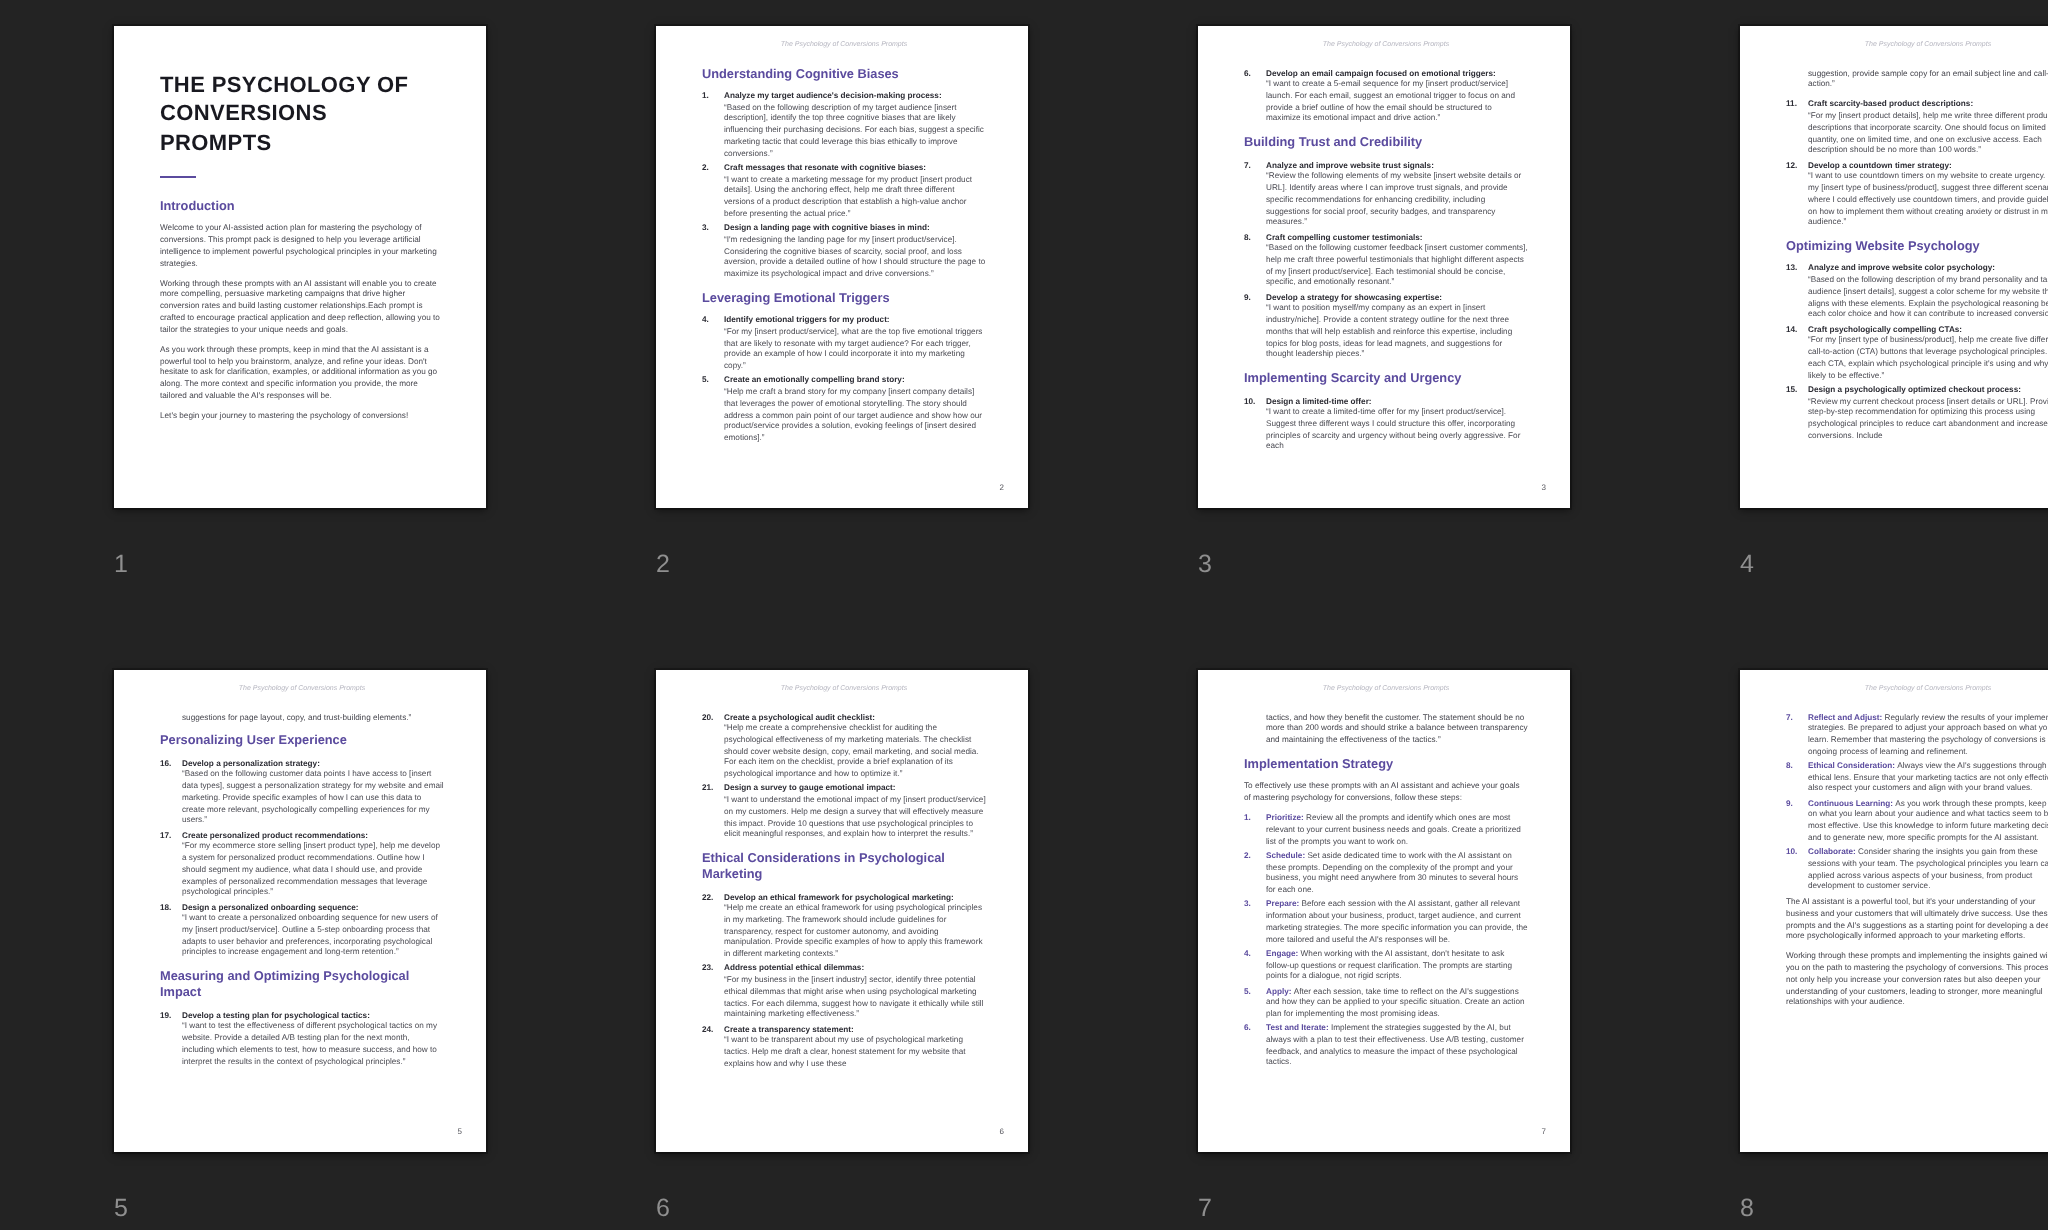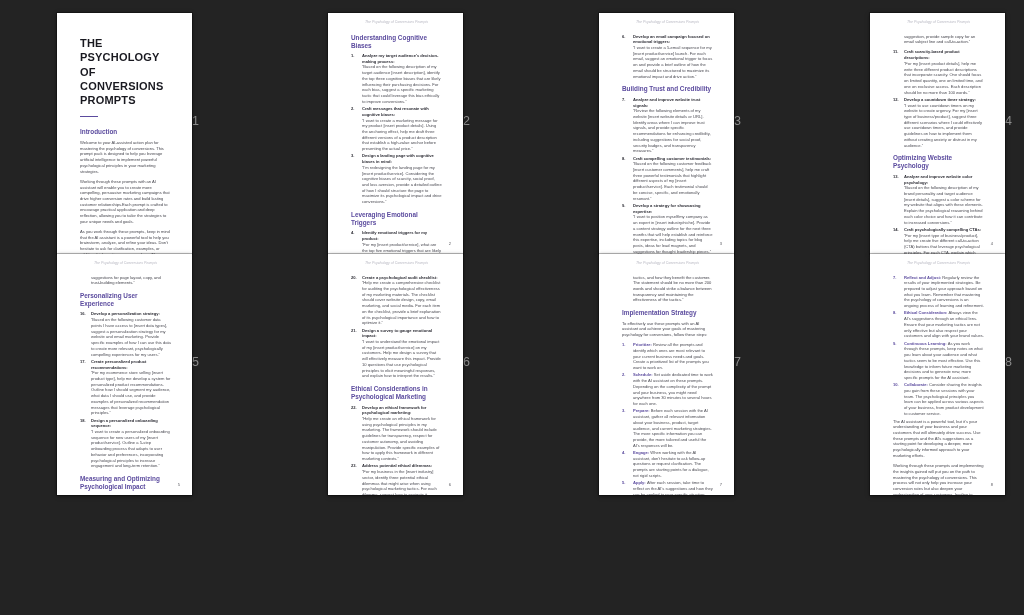--- a/index.html
+++ b/index.html
@@ -7,21 +7,21 @@
     width:1024px;height:615px;overflow:hidden;
     background:#232323;
     font-family:"Liberation Sans",sans-serif;
   }
   #grid{
     display:grid;
     grid-template-columns:repeat(4,186px);
     column-gap:85px;
     padding:13px 0 0 13px;
   }
-  .cell{display:flex;flex-direction:row;align-items:center;padding-left:44px;}
+  .cell{display:flex;flex-direction:column;align-items:flex-start;padding-left:44px;}
   .sheet{
     width:186px;height:241px;background:#ffffff;
     box-shadow:0 1px 4px rgba(0,0,0,.55),0 0 0 1px rgba(0,0,0,.25);
     overflow:hidden;position:relative;
   }
   .inner{padding:7px 21px 10px 23px;}
   .runhead{
     font-size:3.5px;line-height:1.3;font-style:italic;
     color:#b6b6c0;text-align:center;margin:0 0 9px;
   }

